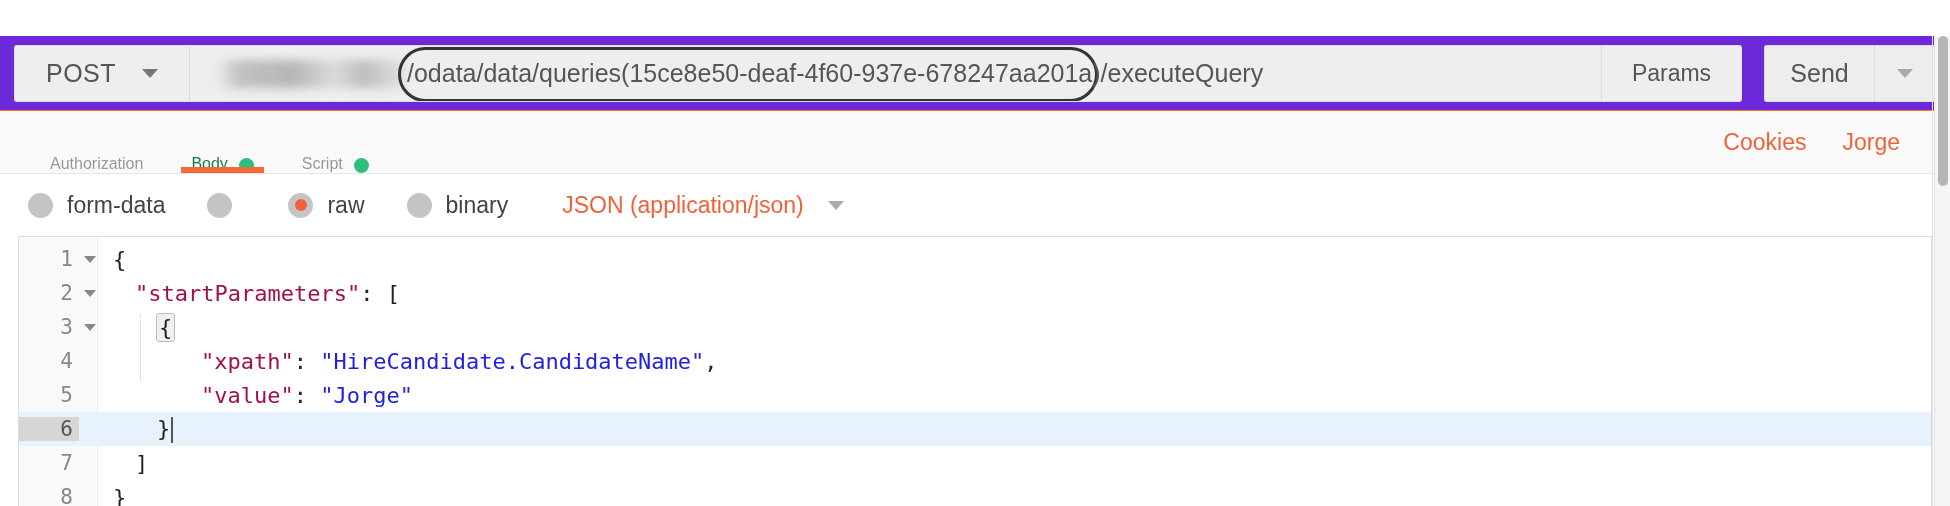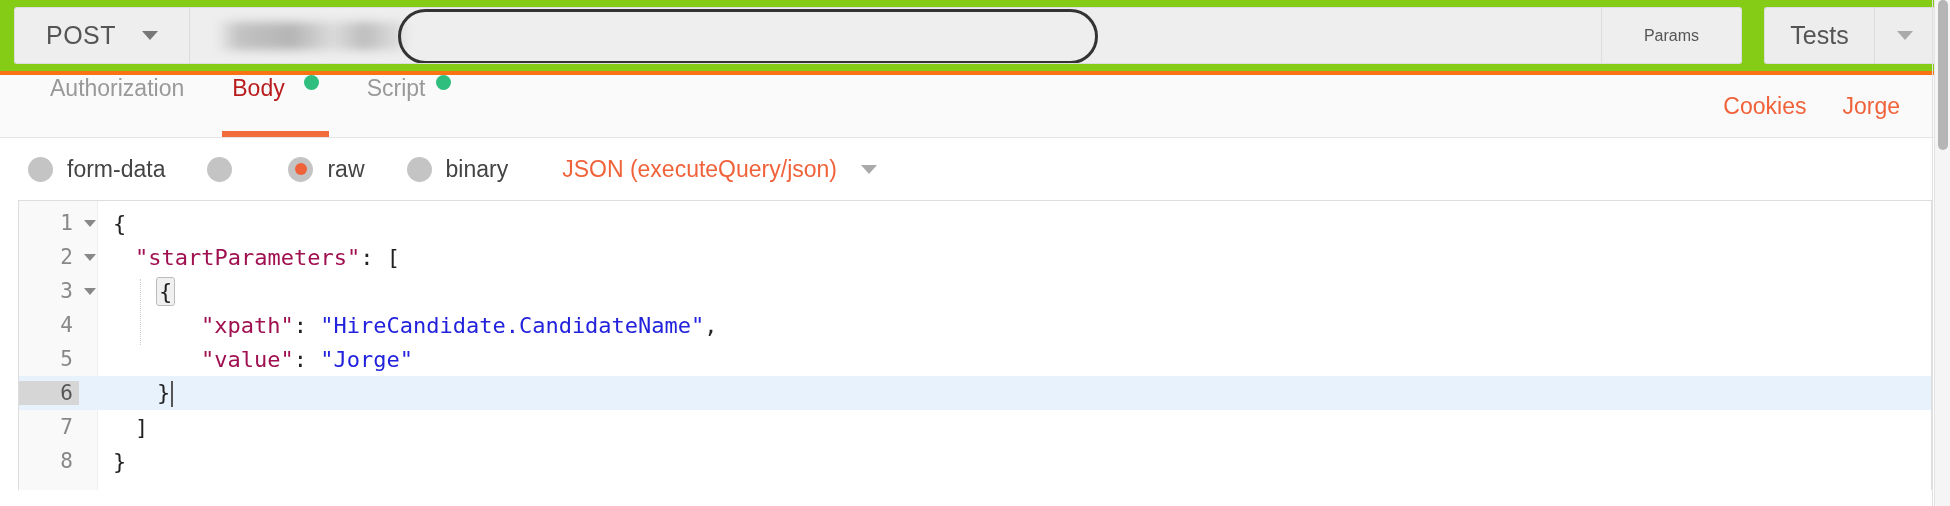--- a/index.html
+++ b/index.html
@@ -20,26 +20,27 @@
     width: 1950px;
     height: 506px;
     background: #ffffff;
     box-sizing: border-box;
   }
 
   
   .url-row {
     position: relative;
     height: 75px;
-    background: #84cc16;
-    border-bottom: 4px solid #f97316;
+    background: #6d28d9;
+    border-bottom: 1px solid #f97316;
     display: flex;
     align-items: center;
     padding: 0 14px;
     box-sizing: border-box;
+    margin-top: 36px;
   }
 
   .method-select {
     width: 175px;
     height: 57px;
     background: #eeeeee;
     border: 1px solid #dddddd;
     border-radius: 3px 0 0 3px;
     border-right: none;
     display: flex;
@@ -125,21 +126,21 @@
   .params-btn {
     width: 140px;
     height: 57px;
     background: #eeeeee;
     border: 1px solid #dddddd;
     border-left: none;
     border-radius: 0 3px 3px 0;
     display: flex;
     align-items: center;
     justify-content: center;
-    font-size: 16px;
+    font-size: 23px;
     color: #555555;
     box-sizing: border-box;
     cursor: pointer;
   }
 
   .send-group {
     display: flex;
     margin-left: 20px;
   }
   .send-btn {
@@ -210,28 +211,28 @@
     border-bottom: 1px solid #e6e6e6;
     display: flex;
     align-items: flex-end;
     padding: 0 26px;
     box-sizing: border-box;
   }
   .tab {
     position: relative;
     height: 100%;
     display: flex;
-    align-items: flex-start;
+    align-items: flex-end;
     padding: 0 24px;
-    font-size: 23px;
+    font-size: 16px;
     color: #999999;
     cursor: pointer;
     white-space: nowrap;
   }
-  .tab.active { color: #b91c1c; gap: 8px; }
+  .tab.active { color: #15803d; }
   .tab .tab-underline {
     position: absolute;
     left: 14px;
     right: 14px;
     bottom: 0;
     height: 6px;
     background: #f26b3a;
   }
   .tab-count {
     color: #2fb67c;
@@ -444,27 +445,28 @@
   <div class="url-row">
 
     <div class="method-select">
       <span class="method-label">POST</span>
       <span class="caret-dark"></span>
     </div>
 
     <div class="url-field">
       <div class="url-redacted"></div>
       <div class="url-highlight"></div>
+      <span class="url-text" title="/odata/data/queries(15ce8e50-deaf-4f60-937e-678247aa201a)/executeQuery">/odata/data/queries(15ce8e50-deaf-4f60-937e-678247aa201a)/executeQuery</span>
     </div>
 
     <div class="params-btn">Params</div>
 
 
     <div class="save-group">
-      <div class="save-btn">Tests</div>
+      <div class="save-btn">Send</div>
       <div class="save-caret-btn">
         <span class="caret-light"></span>
       </div>
     </div>
   </div>
 
   <div class="tab-row">
     <div class="tab">
       <span>Authorization</span>
     </div>
@@ -503,21 +505,21 @@
       <span class="radio-label">raw</span>
     </label>
     <label class="radio-item">
       <span class="radio">
           <span class="inner"></span>
         </span>
       <span class="radio-label">binary</span>
     </label>
 
     <div class="mime-select">
-      <span class="mime-label">JSON (executeQuery/json)</span>
+      <span class="mime-label">JSON (application/json)</span>
       <span class="caret-light"></span>
     </div>
   </div>
 
   <div class="editor">
     <div class="gutter"></div>
     <div class="indent-guide"></div>
     <div class="code-lines" id="code-lines">
         <div class="code-line">
           <span class="ln">1</span>

